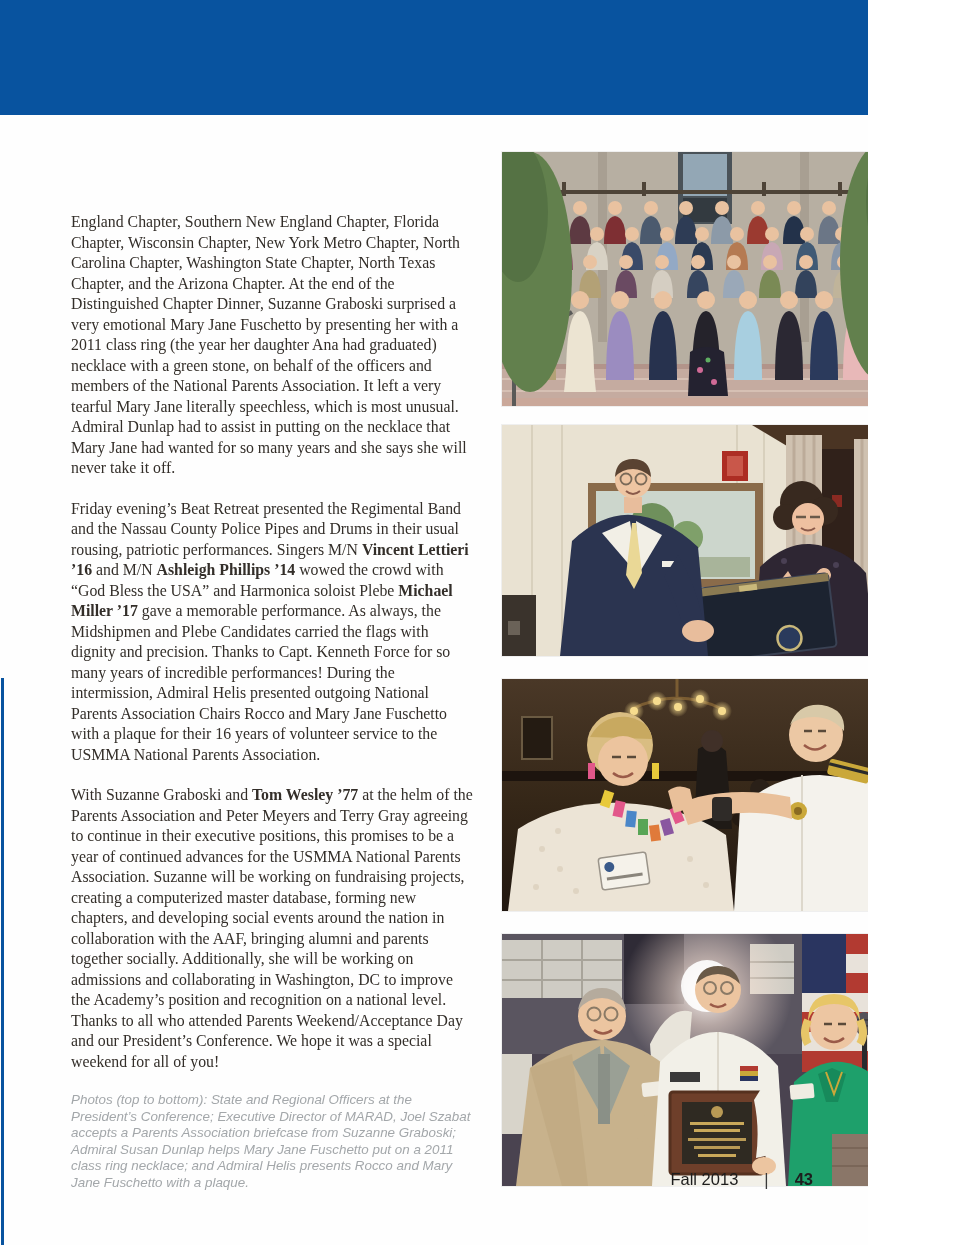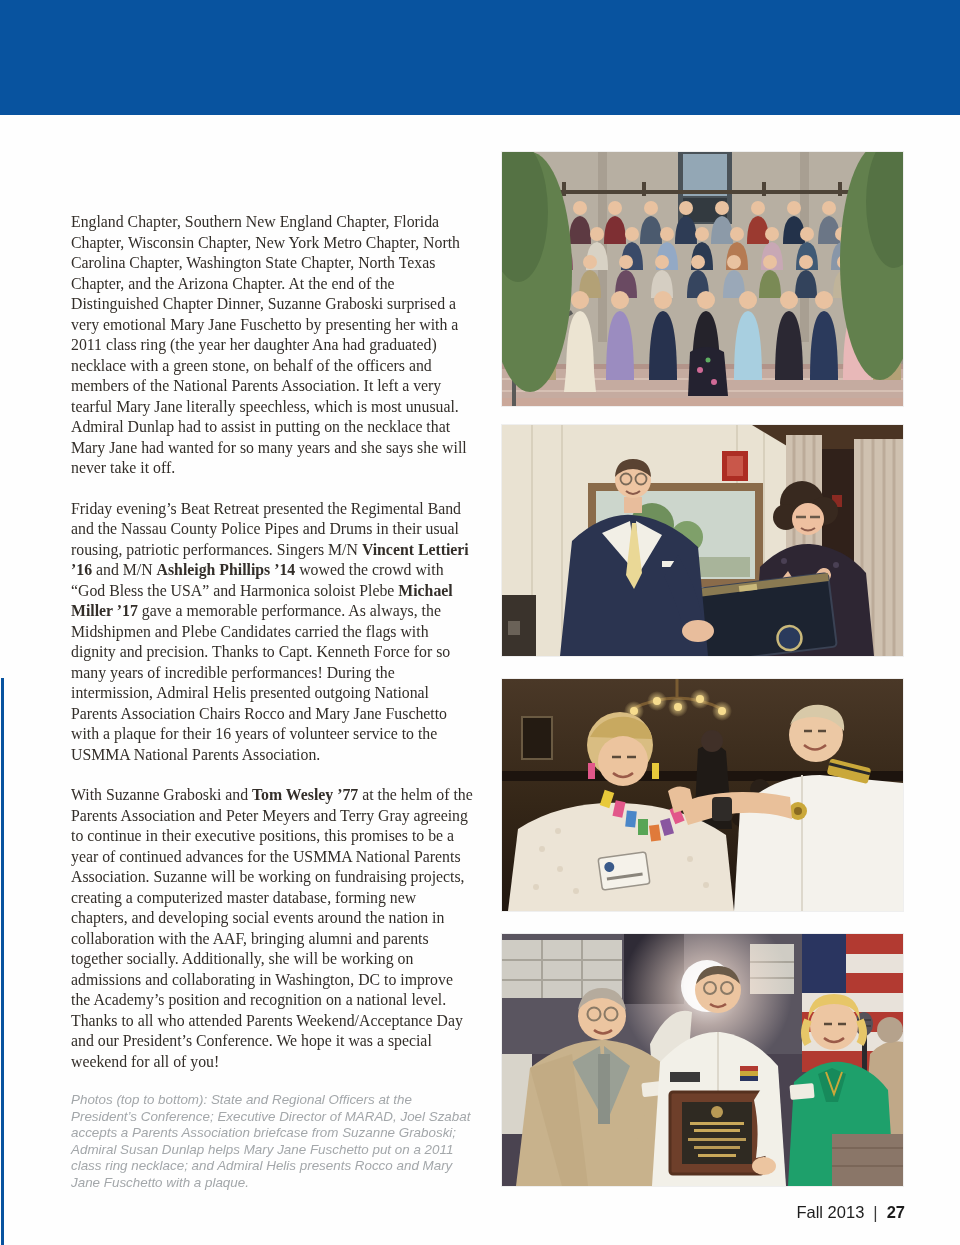--- a/index.html
+++ b/index.html
@@ -2,42 +2,42 @@
 <html style="--band-blue: #08539f; --caption-gray: #a3a7aa; --body-text: #332e29;"><head>
 <meta charset="utf-8">
 <style>
   :root{
     --band-blue:#08539f;
     --caption-gray:#a3a7aa;
     --body-text:#332e29;
   }
   *{box-sizing:border-box;}
   html,body{margin:0;padding:0;background:#ffffff;}
-  .page{position:relative;width:960px;height:1245px;background:#fefefe;overflow:hidden;
+  .page{position:relative;width:868px;height:1245px;background:#fefefe;overflow:hidden;
         font-family:"Liberation Serif", serif;}
   .top-band{position:absolute;left:0;top:0;width:960px;height:115px;background:var(--band-blue);}
   .left-rule{position:absolute;left:1px;top:678px;bottom:0;width:3px;background:var(--band-blue);}
   .text-col{position:absolute;left:71px;top:212px;width:405px;color:var(--body-text);
             font-size:15.8px;line-height:20.5px;}
   .text-col p.body-para{margin:0 0 20px 0;}
   .text-col b{font-weight:700;}
   .photo-caption{margin:18px 0 0 0;width:404px;
      font-family:"Liberation Sans", sans-serif;font-style:italic;font-weight:400;
      font-size:13.4px;line-height:16.6px;color:var(--caption-gray);}
   .photo-col{position:absolute;left:502px;top:0;width:401px;height:1245px;}
   .photo-col figure{position:absolute;left:0;margin:0;width:401px;overflow:hidden;
      box-shadow:0 0 0 1px rgba(0,0,0,0.06);}
   .photo-col svg{display:block;}
   #fig1{top:152px;height:254px;}
   #fig2{top:425px;height:231px;}
   #fig3{top:679px;height:232px;}
   #fig4{top:934px;height:252px;}
-  .page-footer{position:absolute;right:55px;top:1203px;
+  .page-footer{position:absolute;right:55px;top:1170px;
      font-family:"Liberation Sans", sans-serif;font-size:16.5px;color:#1d1d1d;
-     display:flex;align-items:baseline;gap:9px;}
+     display:flex;align-items:baseline;gap:26px;}
   .page-footer .sep{color:#3a3a3a;font-weight:400;transform:scaleY(1.1);}
   .page-footer .pagenum{font-weight:700;}
 </style>
 </head>
 <body>
 
 <div class="page">
 
   <header class="top-band"></header>
   <div class="left-rule"></div>
@@ -394,16 +394,16 @@
         <rect x="330" y="200" width="71" height="52" fill="#8a7668"></rect>
         <path d="M330 214 H401 M330 232 H401" stroke="#7a6658" stroke-width="2"></path>
       </svg>
     </figure>
 
   </aside>
 
   <footer class="page-footer">
     <span>Fall 2013</span>
     <span class="sep">|</span>
-    <span class="pagenum">27</span>
+    <span class="pagenum">43</span>
   </footer>
 
 </div>
 
 </body></html>

